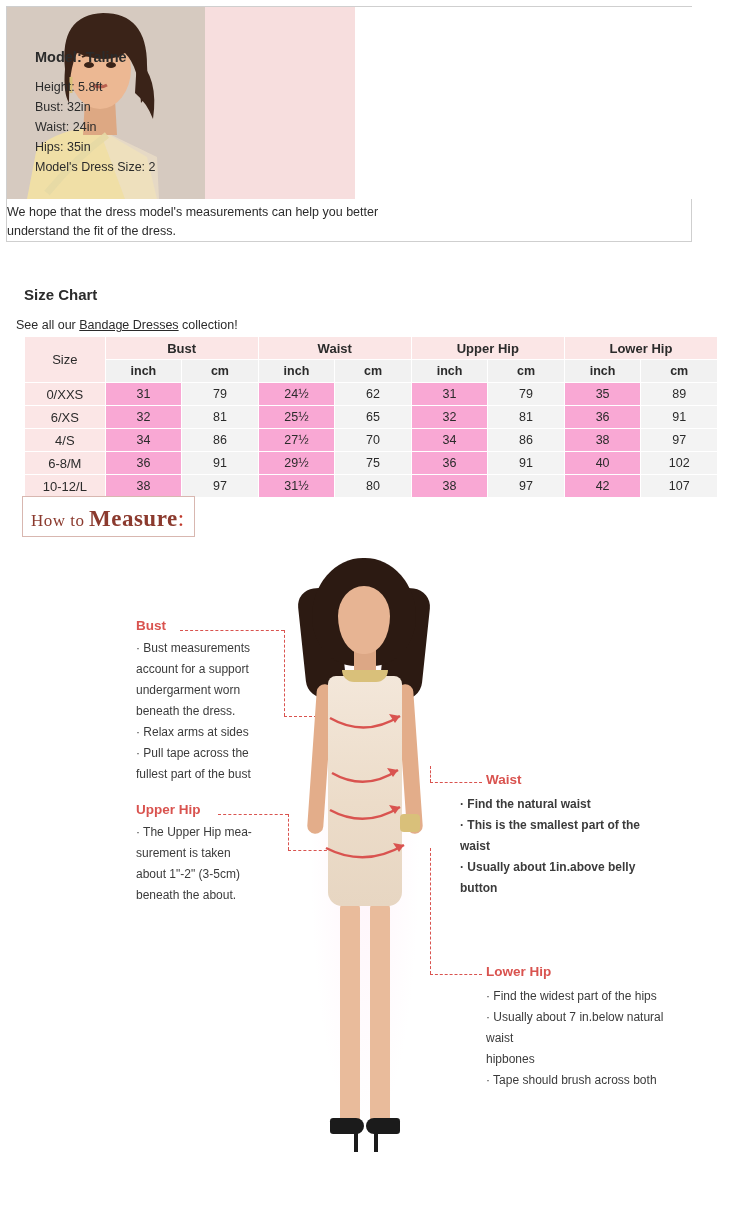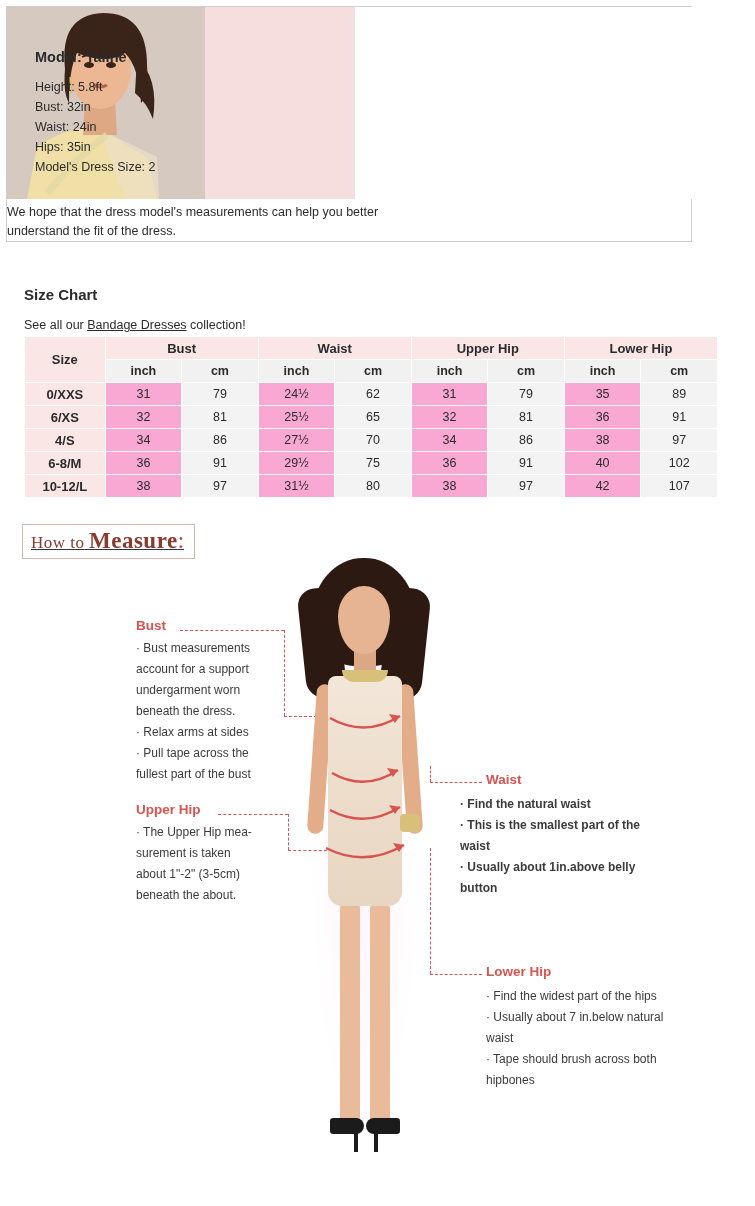--- a/index.html
+++ b/index.html
@@ -84,21 +84,21 @@
   .size-chart-title {
     position: absolute;
     left: 24px;
     top: 286px;
     font-size: 15px;
     font-weight: bold;
     color: #2b2b2b;
   }
   .collection-line {
     position: absolute;
-    left: 24px;
+    left: 16px;
     top: 318px;
     font-size: 12.5px;
     color: #2b2b2b;
   }
   .collection-line a {
     color: #2b2b2b;
     text-decoration: underline;
   }
 
   .size-table {
@@ -118,42 +118,41 @@
     font-weight: normal;
   }
   .size-table .grp {
     background: #fbe6e6;
     font-weight: bold;
     font-size: 13px;
     height: 22px;
   }
   .size-table .sizecell {
     background: #fbe6e6;
-    font-weight: bold;
+    font-weight: normal;
     font-size: 13px;
     width: 80px;
   }
   .size-table .unit {
     background: #f1f1f1;
     font-weight: bold;
     font-size: 12.5px;
     width: 76px;
   }
   .size-table td.v-white { background: #f9a8d4; }
   .size-table td.v-grey  { background: #f3f3f3; }
 
   
   .htm-wrap {
     position: absolute;
     left: 22px;
-    top: 524px;
+    top: 496px;
     border: 1px solid #d8b7b0;
-    padding: 3px 10px 4px 8px;
+    padding: 9px 10px 4px 8px;
     display: inline-block;
-    text-decoration: underline;
   }
   .htm-small {
     font-family: "Liberation Serif", serif;
     font-size: 17px;
     color: #8b3a2e;
     letter-spacing: .5px;
   }
   .htm-big {
     font-family: "Liberation Serif", serif;
     font-size: 23px;
@@ -554,17 +553,17 @@
     <div>   waist</div>
     <div>· Usually about 1in.above belly</div>
     <div>   button</div>
   </div>
 
   <div class="callout-head" style="left:486px; top:416px;">Lower Hip</div>
   <div class="callout-body" style="left:486px; top:438px;">
     <div>· Find the widest part of the hips</div>
     <div>· Usually about 7 in.below natural</div>
     <div>   waist</div>
+    <div>   hipbones</div>
     <div>· Tape should brush across both</div>
-    <div>   hipbones</div>
   </div>
 
 </div>
 
 </body></html>

